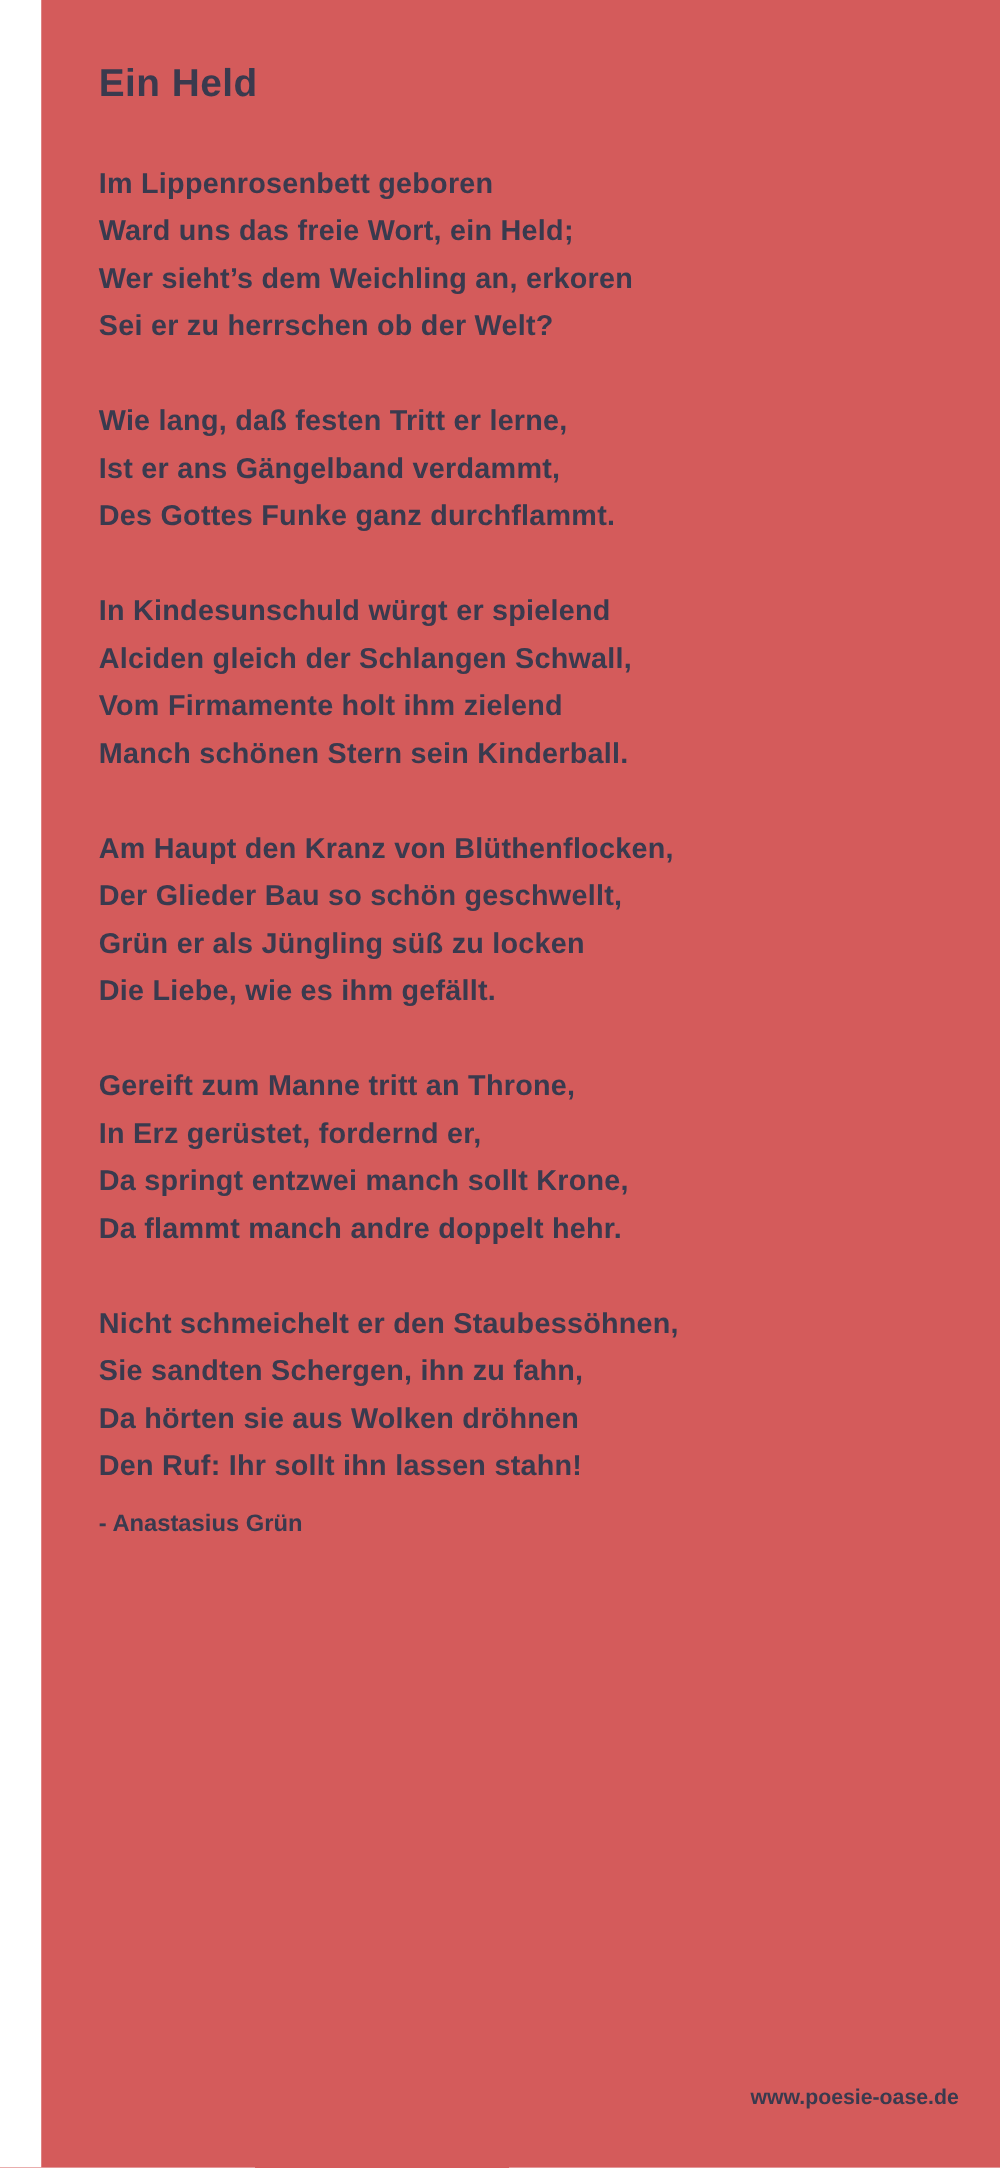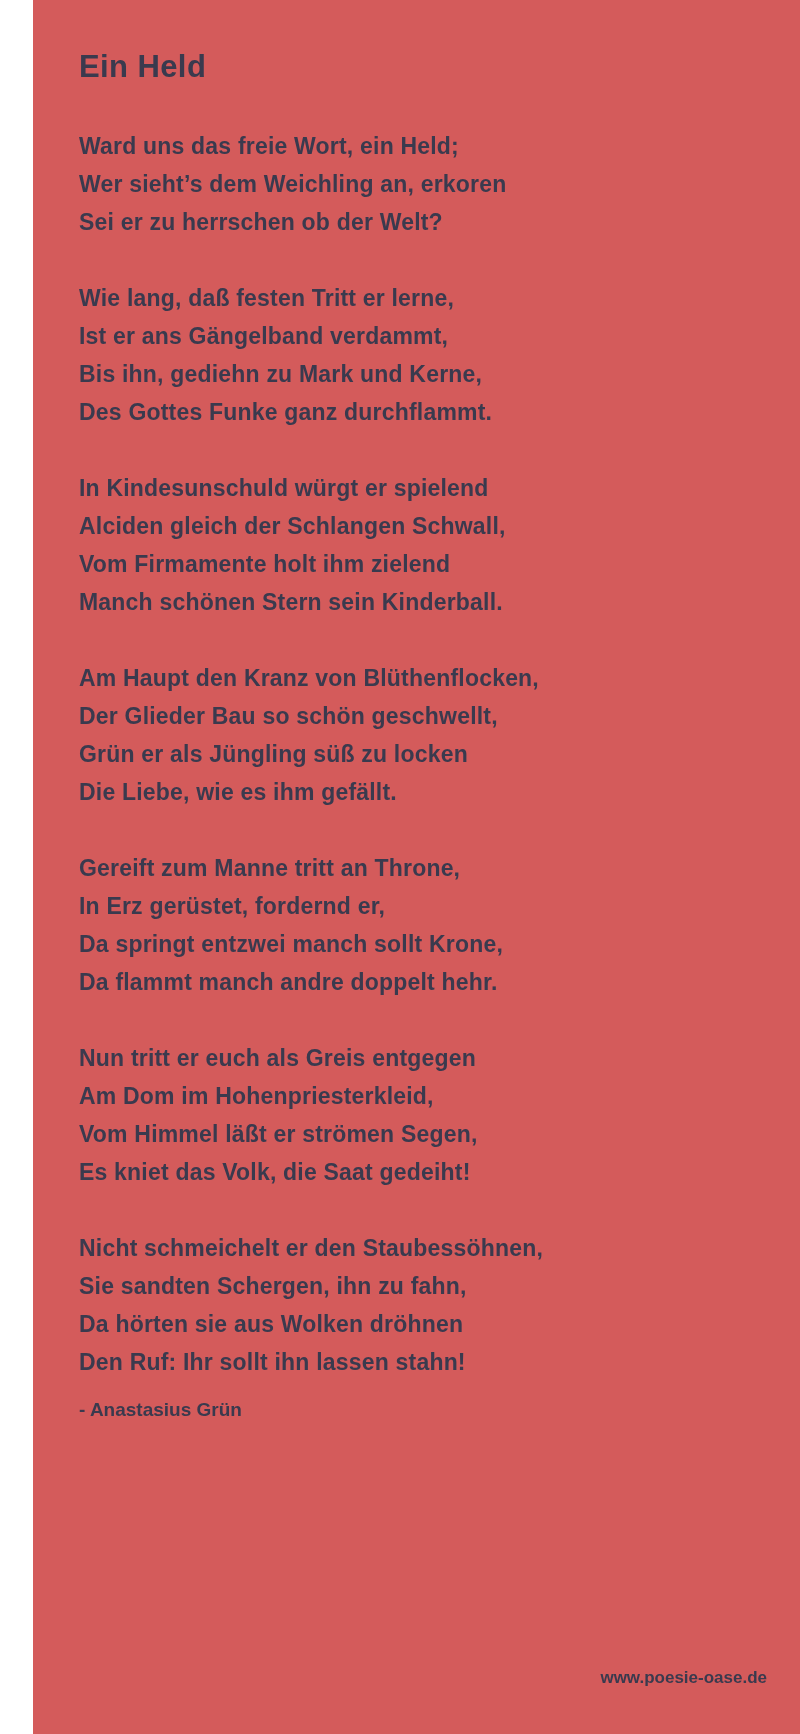--- a/index.html
+++ b/index.html
@@ -53,29 +53,29 @@
 </style>
 </head>
 <body>
 
 <div class="page">
   <div class="content">
 
     <h1 class="title">Ein Held</h1>
 
     <p class="stanza">
+      <span class="line">Im Lippenrosenbett geboren</span>
       <span class="line">Ward uns das freie Wort, ein Held;</span>
       <span class="line">Wer sieht’s dem Weichling an, erkoren</span>
       <span class="line">Sei er zu herrschen ob der Welt?</span>
     </p>
 
     <p class="stanza">
       <span class="line">Wie lang, daß festen Tritt er lerne,</span>
       <span class="line">Ist er ans Gängelband verdammt,</span>
-      <span class="line">Bis ihn, gediehn zu Mark und Kerne,</span>
       <span class="line">Des Gottes Funke ganz durchflammt.</span>
     </p>
 
     <p class="stanza">
       <span class="line">In Kindesunschuld würgt er spielend</span>
       <span class="line">Alciden gleich der Schlangen Schwall,</span>
       <span class="line">Vom Firmamente holt ihm zielend</span>
       <span class="line">Manch schönen Stern sein Kinderball.</span>
     </p>
 
@@ -86,26 +86,20 @@
       <span class="line">Die Liebe, wie es ihm gefällt.</span>
     </p>
 
     <p class="stanza">
       <span class="line">Gereift zum Manne tritt an Throne,</span>
       <span class="line">In Erz gerüstet, fordernd er,</span>
       <span class="line">Da springt entzwei manch sollt Krone,</span>
       <span class="line">Da flammt manch andre doppelt hehr.</span>
     </p>
 
-    <p class="stanza">
-      <span class="line">Nun tritt er euch als Greis entgegen</span>
-      <span class="line">Am Dom im Hohenpriesterkleid,</span>
-      <span class="line">Vom Himmel läßt er strömen Segen,</span>
-      <span class="line">Es kniet das Volk, die Saat gedeiht!</span>
-    </p>
 
 
     <p class="stanza">
       <span class="line">Nicht schmeichelt er den Staubessöhnen,</span>
       <span class="line">Sie sandten Schergen, ihn zu fahn,</span>
       <span class="line">Da hörten sie aus Wolken dröhnen</span>
       <span class="line">Den Ruf: Ihr sollt ihn lassen stahn!</span>
     </p>
 
     <div class="author">- Anastasius Grün</div>

